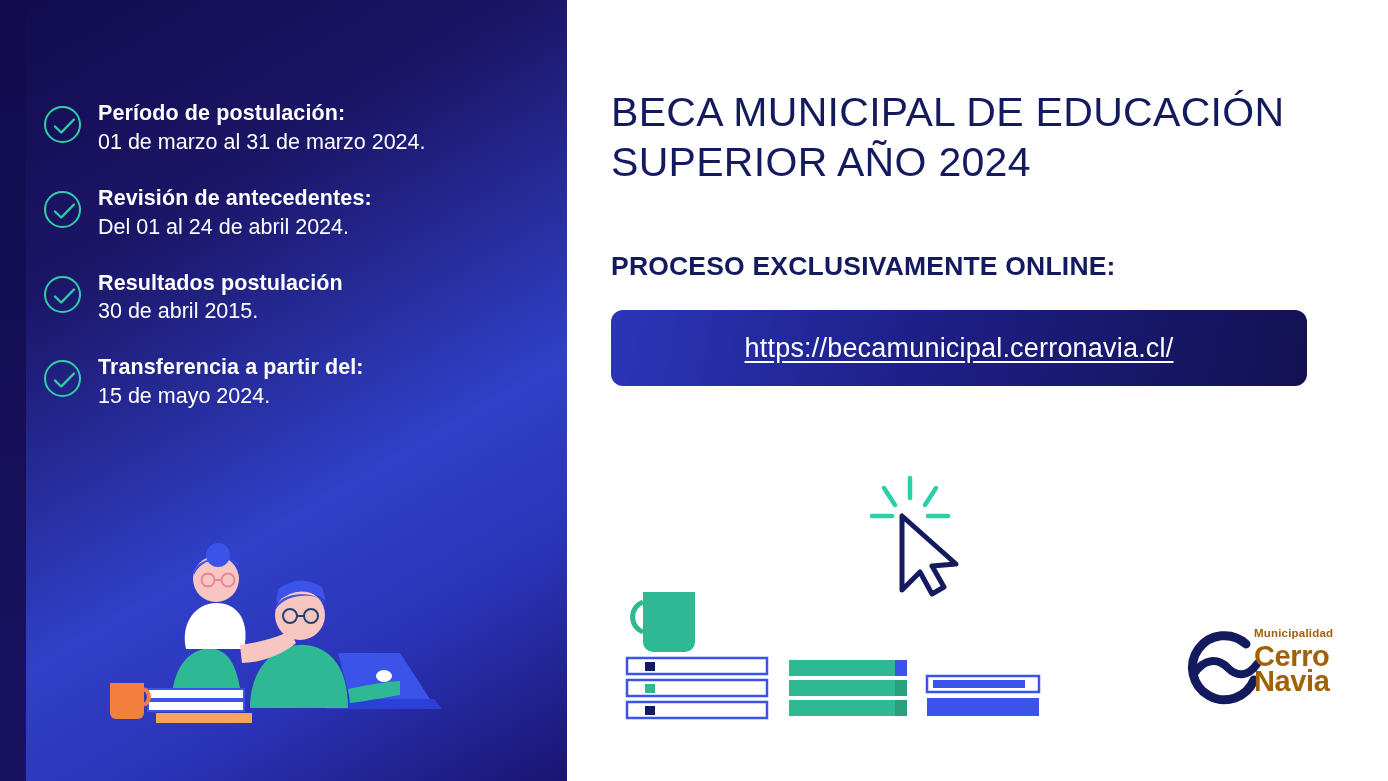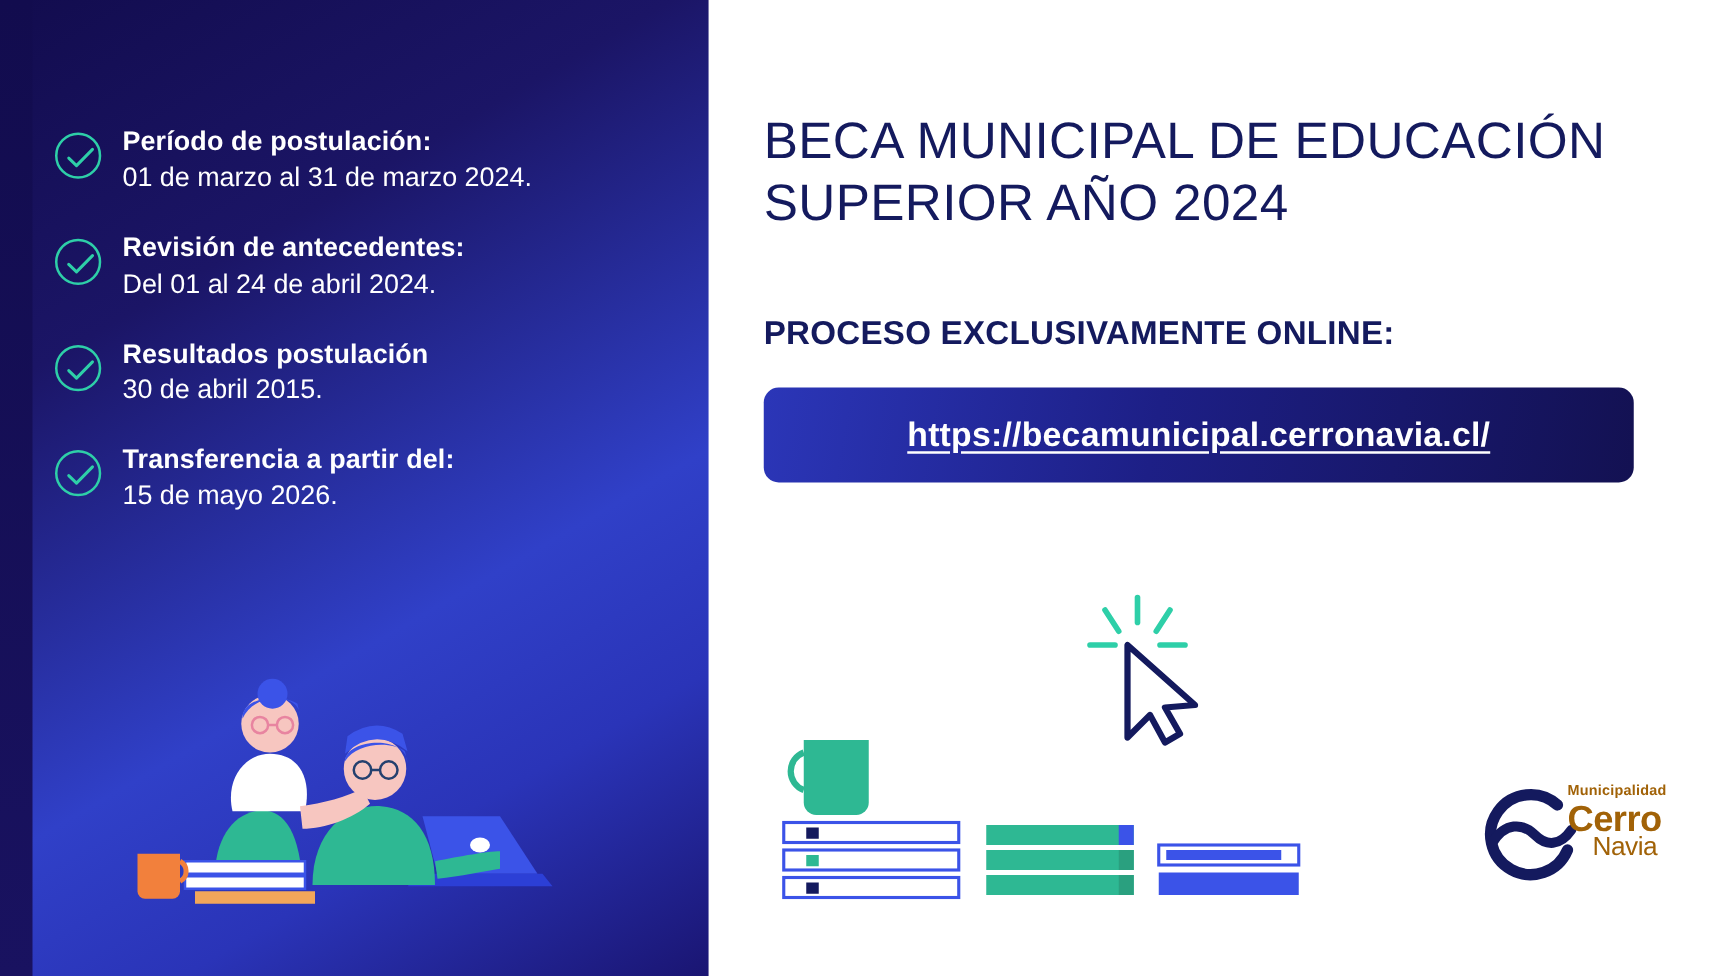--- a/index.html
+++ b/index.html
@@ -102,21 +102,20 @@
   }
   .url-box {
     margin-top: 28px;
     width: 696px;
     height: 76px;
     border-radius: 12px;
     background: linear-gradient(100deg, #2b36b8 0%, #1d1f86 45%, #131152 100%);
     display: flex;
     align-items: center;
     justify-content: center;
-    font-weight: bold;
   }
   .url-link {
     color: #ffffff;
     font-size: 27px;
     text-decoration: underline;
     text-underline-offset: 4px;
     letter-spacing: .2px;
   }
 
   
@@ -145,21 +144,21 @@
   }
   .logo-text {
     position: absolute;
     left: 78px;
     top: 6px;
     color: #a16207;
     line-height: 1;
   }
   .logo-muni { font-size: 11.5px; font-weight: bold; letter-spacing: .2px;}
   .logo-cerro { font-size: 29px; font-weight: bold; margin-top: 2px; letter-spacing: -.4px;}
-  .logo-navia { font-size: 21px; font-weight: normal; margin-top: -4px; letter-spacing: -.4px; margin-left: 20px;}
+  .logo-navia { font-size: 29px; font-weight: bold; margin-top: -4px; letter-spacing: -.4px;}
 </style>
 </head>
 <body>
 
 <div class="poster">
 
   <div class="left-panel">
 
     <div class="timeline">
 
@@ -200,21 +199,21 @@
       </div>
 
       <div class="tl-item">
         <div class="tl-check">
           <svg width="23" height="21" viewBox="0 0 23 21" fill="none" aria-hidden="true">
             <path d="M2 10.5 L8.2 16.5 L21 3.5" stroke="#2ecfa8" stroke-width="2.4" fill="none" stroke-linecap="round" stroke-linejoin="round"></path>
           </svg>
         </div>
         <div class="tl-text">
           <span class="tl-title">Transferencia a partir del:</span>
-          <span class="tl-sub">15 de mayo 2026.</span>
+          <span class="tl-sub">15 de mayo 2024.</span>
         </div>
       </div>
 
     </div>
 
     <div class="illus">
       <svg width="360" height="230" viewBox="0 0 360 230" aria-hidden="true">
 
         <path d="M238 150 L300 150 L330 196 L250 196 Z" fill="#3b53e8"></path>
         <path d="M236 196 L334 196 L342 206 L226 206 Z" fill="#2c3fd6"></path>

